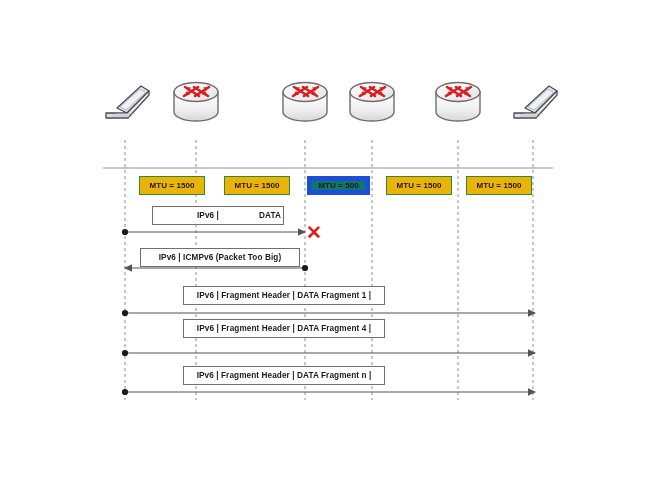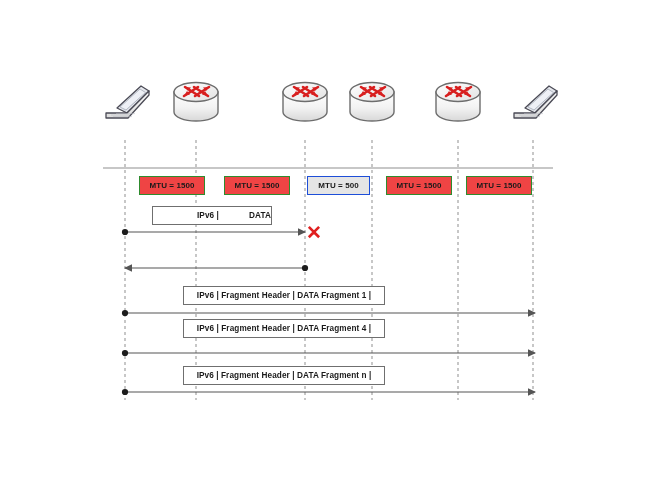--- a/index.html
+++ b/index.html
@@ -33,26 +33,26 @@
     justify-content: center;
     font-size: 8.2px;
     font-weight: bold;
     color: #1a1a1a;
     letter-spacing: 0.1px;
     white-space: nowrap;
   }
   .mtu-box {
     height: 19px;
     border: 1px solid #2e8b2e;
-    background: #ef4444;
+    background: #eab308;
     font-size: 8px;
   }
   .mtu-box.small {
-    border: 1px solid #1d4ed8;
-    background: #e5e5e5;
+    border: 5px solid #1d4ed8;
+    background: #0f766e;
   }
   .msg-box {
     height: 19px;
     border: 1px solid #6f6f6f;
     background: #ffffff;
     font-size: 8.2px;
   }
   .msg-box.split {
     justify-content: flex-start;
     padding-left: 12px;
@@ -250,22 +250,23 @@
       <line x1="14" y1="37" x2="33" y2="37"></line>
       <line x1="16" y1="38.6" x2="35" y2="38.6"></line>
       <line x1="19" y1="35.6" x2="38" y2="35.6"></line>
     </g>
   </svg></span></div>
     <div class="label-box mtu-box" style="left: 139px; top: 176px; width: 66px;">MTU = 1500</div>
     <div class="label-box mtu-box" style="left: 224px; top: 176px; width: 66px;">MTU = 1500</div>
     <div class="label-box mtu-box small" style="left: 307px; top: 176px; width: 63px;">MTU = 500</div>
     <div class="label-box mtu-box" style="left: 386px; top: 176px; width: 66px;">MTU = 1500</div>
     <div class="label-box mtu-box" style="left: 466px; top: 176px; width: 66px;">MTU = 1500</div>
-    <div class="label-box msg-box split" style="left: 152px; top: 206px; width: 120px; padding-left: 44px;">
+    <div class="label-box msg-box split" style="left: 152px; top: 206px; width: 132px; padding-left: 44px;">
       <span>IPv6 |</span>
       <span class="spacer" style="width: 40px;"></span>
       <span>DATA</span>
     </div>
+    <div class="label-box msg-box" style="left: 140px; top: 248px; width: 160px;">IPv6 |  ICMPv6 (Packet Too Big)</div>
     <div class="label-box msg-box" style="left: 183px; top: 286px; width: 202px;">IPv6 |  Fragment Header   |  DATA Fragment 1 |</div>
     <div class="label-box msg-box" style="left: 183px; top: 319px; width: 202px;">IPv6 |  Fragment Header   |  DATA Fragment 4 |</div>
     <div class="label-box msg-box" style="left: 183px; top: 366px; width: 202px; text-align: right;">IPv6 |  Fragment Header   |  DATA Fragment n |</div>
     <div class="xmark" style="left: 306px; top: 223px;">✕</div>
   </div>
 
 </body></html>

